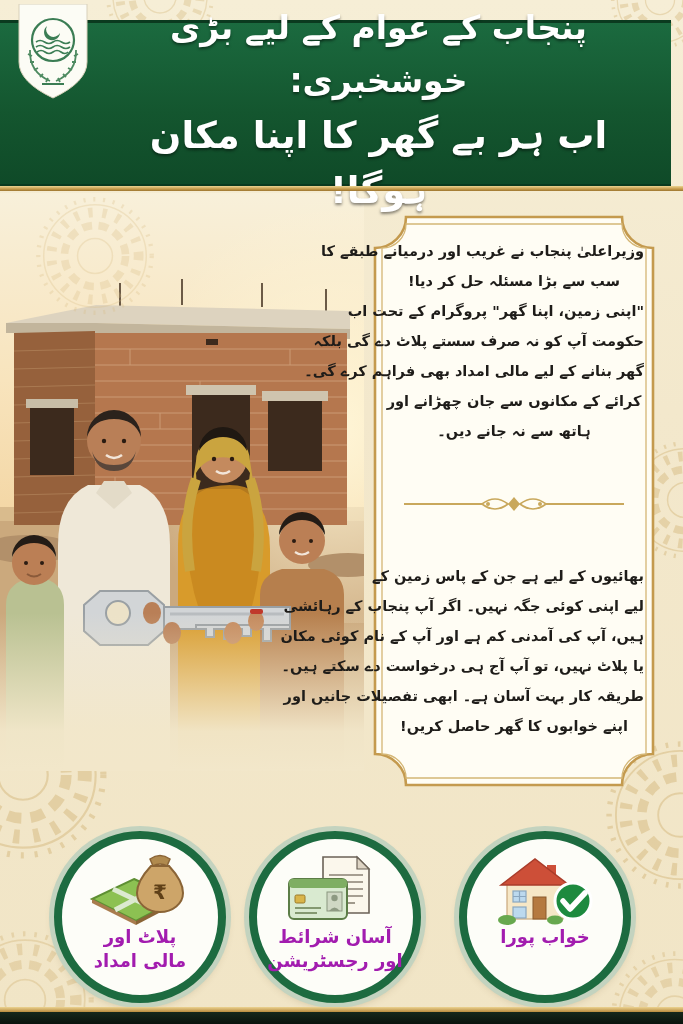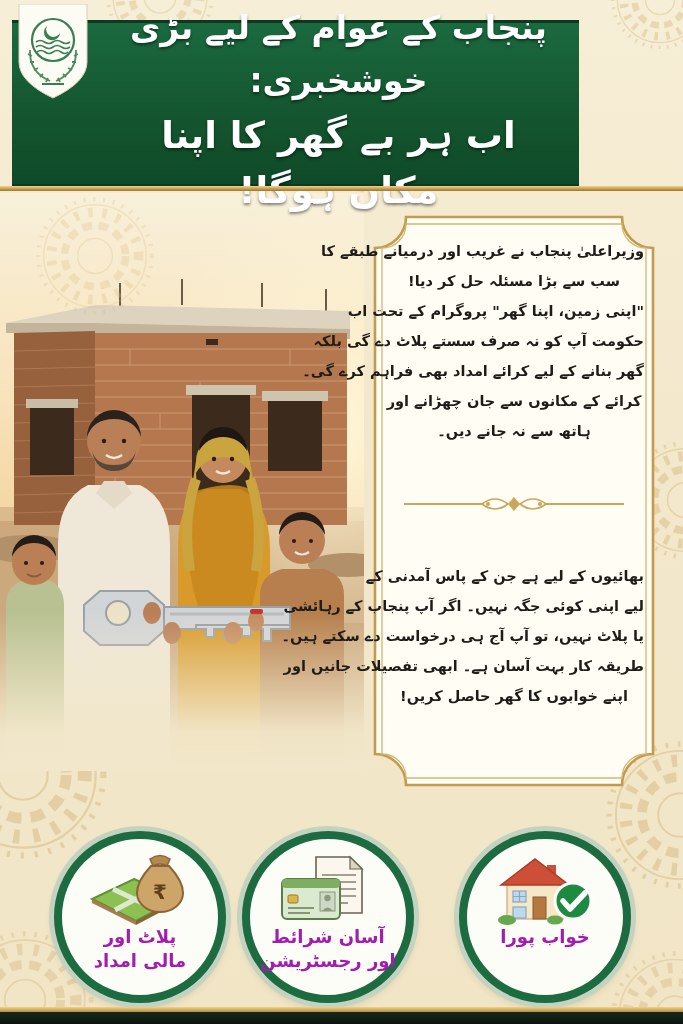--- a/index.html
+++ b/index.html
@@ -6,21 +6,21 @@
   body{
     width:683px;height:1024px;overflow:hidden;position:relative;
     background:linear-gradient(180deg,#f6eed6 0%,#f3e8cc 40%,#f1e5c6 100%);
     font-family:"DejaVu Sans",sans-serif;
   }
   .poster{position:absolute;inset:0;}
   
   .mandala{position:absolute;pointer-events:none;color:#d8bd85;}
   
   .header-band{
-    position:absolute;left:12px;top:20px;width:567px;height:166px;
+    position:absolute;left:0;top:20px;width:671px;height:166px;
     background:linear-gradient(180deg,#1b6a3f 0%,#14562f 55%,#0f4a28 100%);
     border-top:3px solid #0b3a1f;border-bottom:2px solid #0b3a1f;
     box-sizing:border-box;z-index:4;
   }
   .header-gold-line{
     position:absolute;left:0;top:186px;width:683px;height:5px;
     background:linear-gradient(180deg,#ecd391 0%,#c59a4a 60%,#9c7530 100%);z-index:4;
   }
   .headline{
     position:absolute;left:100px;right:14px;top:22px;bottom:8px;
@@ -48,21 +48,21 @@
     position:absolute;top:831px;width:156px;height:156px;border-radius:50%;
     background:#fdfdf8;border:8px solid #1d6b40;
     box-shadow:0 0 0 5px #c3d3bf,0 4px 8px rgba(90,70,30,.25);
     display:flex;flex-direction:column;align-items:center;z-index:3;
   }
   .feature .f-icon{margin-top:14px;}
   .feature .f-label{
     direction:rtl;text-align:center;color:#a21caf;font-weight:bold;
     font-size:18px;line-height:1.35;margin-top:0px;
   }
-  .f1{left:54px;} .f2{left:242px;} .f3{left:459px;}
+  .f1{left:54px;} .f2{left:249px;} .f3{left:459px;}
   
   .bottom-gold{position:absolute;left:0;top:1007px;width:683px;height:5px;
     background:linear-gradient(180deg,#ecd391,#b98c3e);z-index:5;}
   .bottom-band{position:absolute;left:0;top:1012px;width:683px;height:12px;
     background:linear-gradient(180deg,#16281b,#0a130c);z-index:5;}
 </style>
 </head>
 <body>
 
 <div class="poster">
@@ -272,35 +272,36 @@
     <svg class="info-frame" viewBox="0 0 292 582" width="292" height="582">
       <path d="M38 7 L254 7 A31 31 0 0 0 285 38 L285 544 A31 31 0 0 0 254 575 L38 575 A31 31 0 0 0 7 544 L7 38 A31 31 0 0 0 38 7 Z" fill="#fffdf4" stroke="#c49a4e" stroke-width="2.6"></path>
       <path d="M38 14 L254 14 A24 24 0 0 0 278 38 L278 544 A24 24 0 0 0 254 568 L38 568 A24 24 0 0 0 14 544 L14 38 A24 24 0 0 0 38 14 Z" fill="none" stroke="#d4b675" stroke-width="1.3"></path>
     </svg>
     <div class="info-text">
       <div class="para">
         <div class="line">وزیراعلیٰ پنجاب نے غریب اور درمیانے طبقے کا</div>
         <div class="line">سب سے بڑا مسئلہ حل کر دیا!</div>
         <div class="line">"اپنی زمین، اپنا گھر" پروگرام کے تحت اب</div>
         <div class="line">حکومت آپ کو نہ صرف سستے پلاٹ دے گی بلکہ</div>
-        <div class="line">گھر بنانے کے لیے کرائے امداد بھی فراہم کرے گی۔</div>
+        <div class="line">گھر بنانے کے لیے مالی امداد بھی فراہم کرے گی۔</div>
         <div class="line">کرائے کے مکانوں سے جان چھڑانے اور</div>
         <div class="line">ہاتھ سے نہ جانے دیں۔</div>
       </div>
       <svg class="divider" width="224" height="24" viewBox="0 0 224 24">
         <line x1="2" y1="12" x2="80" y2="12" stroke="#c9a85c" stroke-width="2"></line>
         <line x1="144" y1="12" x2="222" y2="12" stroke="#c9a85c" stroke-width="2"></line>
         <path d="M80 12 q13 -10 26 0 q-13 10 -26 0 Z M144 12 q-13 -10 -26 0 q13 10 26 0 Z" fill="none" stroke="#c9a85c" stroke-width="1.6"></path>
         <path d="M112 5 l6 7 l-6 7 l-6 -7 Z" fill="#c9a85c"></path>
         <circle cx="86" cy="12" r="2" fill="#c9a85c"></circle>
           <circle cx="138" cy="12" r="2" fill="#c9a85c"></circle>
       </svg>
       <div class="para">
-        <div class="line">بھائیوں کے لیے ہے جن کے پاس آمدنی کے</div>
+        <div class="line">بھائیوں کے لیے ہے جن کے پاس زمین کے</div>
         <div class="line">لیے اپنی کوئی جگہ نہیں۔ اگر آپ پنجاب کے رہائشی</div>
+        <div class="line">ہیں، آپ کی آمدنی کم ہے اور آپ کے نام کوئی مکان</div>
         <div class="line">یا پلاٹ نہیں، تو آپ آج ہی درخواست دے سکتے ہیں۔</div>
         <div class="line">طریقہ کار بہت آسان ہے۔ ابھی تفصیلات جانیں اور</div>
         <div class="line">اپنے خوابوں کا گھر حاصل کریں!</div>
       </div>
     </div>
   </div>
 
   <div class="feature f1">
     <svg class="f-icon" width="104" height="72" viewBox="0 0 104 72">
       <polygon points="46,26 90,46 48,68 4,46" fill="#8cc152" stroke="#5e8f33" stroke-width="2"></polygon>

